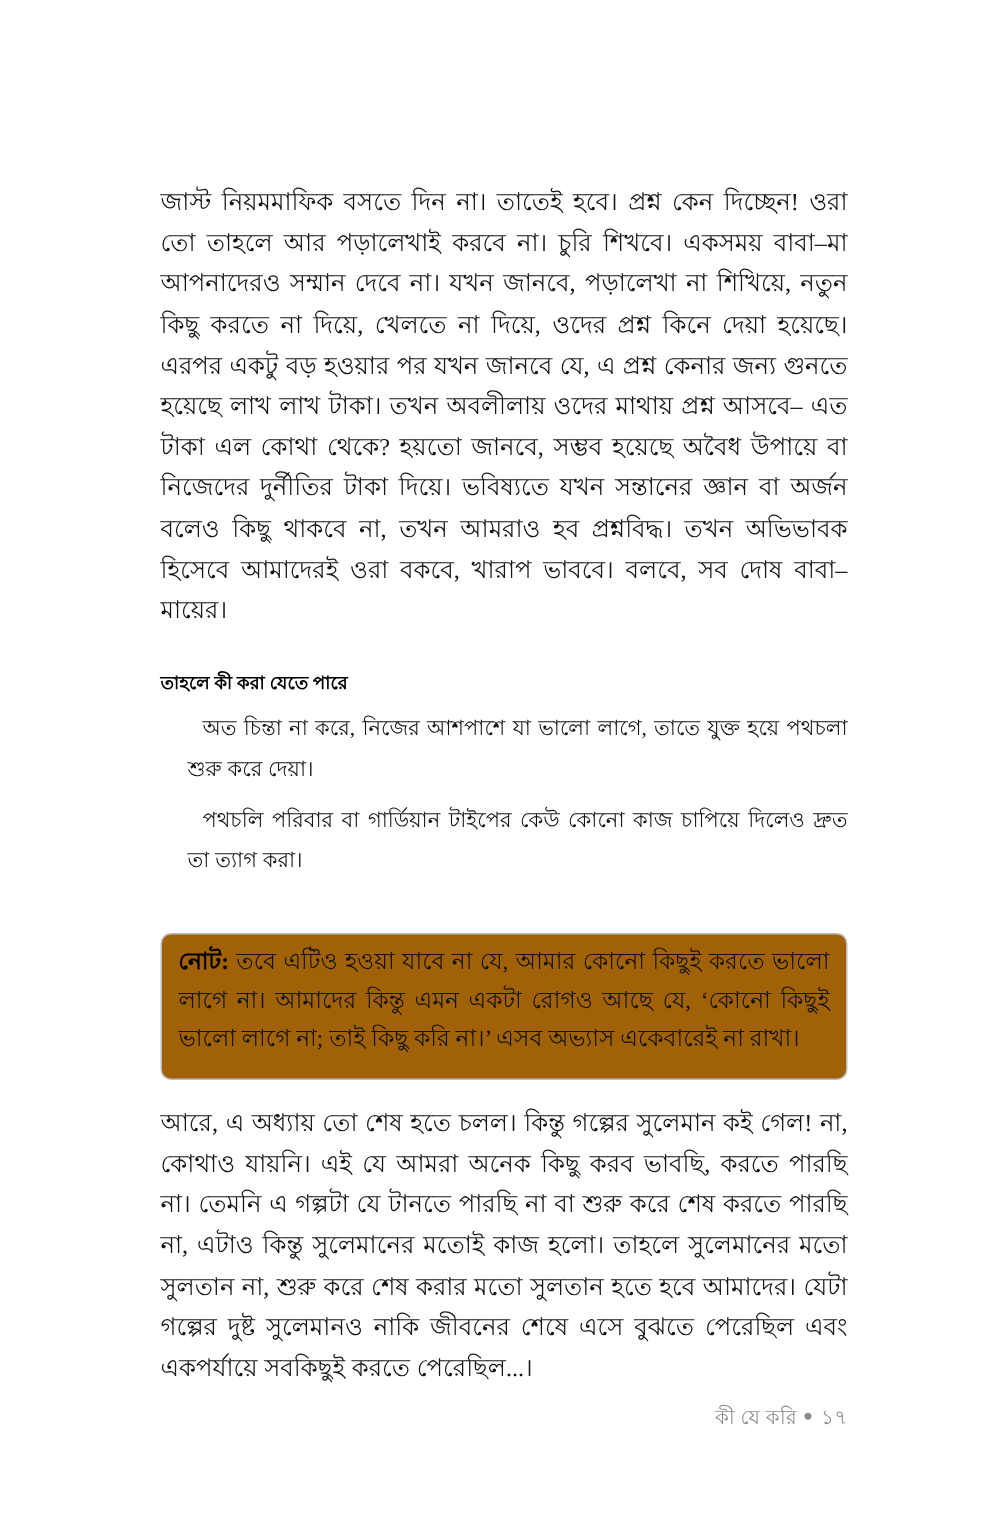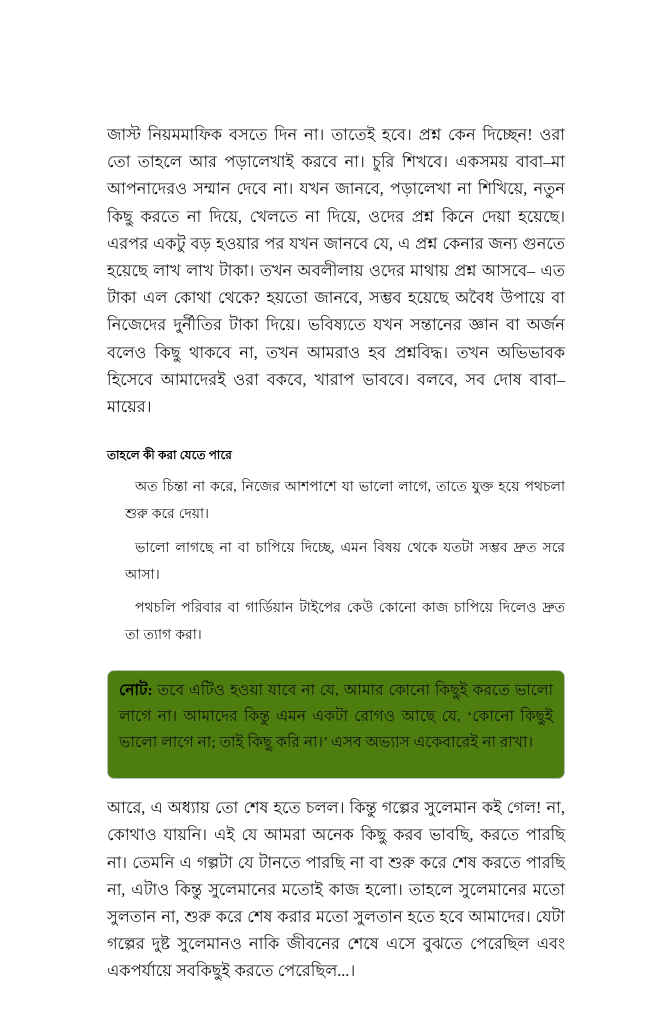--- a/index.html
+++ b/index.html
@@ -71,25 +71,25 @@
     text-indent: 10px;
     color: #141414;
     word-spacing: 0.4px;
   }
   .action-item:last-child {
     margin-bottom: 0;
   }
 
   
   .note-box {
-    margin: 22px 0 16px 0;
+    margin: 34px 0 16px 0;
     border: 1px solid #b9bdc2;
     border-radius: 7px;
-    background: #4d7c0f;
-    padding: 6px 11px 24px 11px;
+    background: #a16207;
+    padding: 6px 11px 13px 11px;
     box-sizing: border-box;
   }
   .note-text {
     font-size: 15.5px;
     line-height: 25.6px;
     text-align: justify;
     text-justify: inter-word;
     margin: 0;
     color: #141414;
   }
@@ -128,26 +128,28 @@
 <div class="page">
 
   <div class="content">
 
     <p class="para">জাস্ট নিয়মমাফিক বসতে দিন না। তাতেই হবে। প্রশ্ন কেন দিচ্ছেন! ওরা তো তাহলে আর পড়ালেখাই করবে না। চুরি শিখবে। একসময় বাবা–মা আপনাদেরও সম্মান দেবে না। যখন জানবে, পড়ালেখা না শিখিয়ে, নতুন কিছু করতে না দিয়ে, খেলতে না দিয়ে, ওদের প্রশ্ন কিনে দেয়া হয়েছে। এরপর একটু বড় হওয়ার পর যখন জানবে যে, এ প্রশ্ন কেনার জন্য গুনতে হয়েছে লাখ লাখ টাকা। তখন অবলীলায় ওদের মাথায় প্রশ্ন আসবে– এত টাকা এল কোথা থেকে? হয়তো জানবে, সম্ভব হয়েছে অবৈধ উপায়ে বা নিজেদের দুর্নীতির টাকা দিয়ে। ভবিষ্যতে যখন সন্তানের জ্ঞান বা অর্জন বলেও কিছু থাকবে না, তখন আমরাও হব প্রশ্নবিদ্ধ। তখন অভিভাবক হিসেবে আমাদেরই ওরা বকবে, খারাপ ভাববে। বলবে, সব দোষ বাবা–মায়ের।</p>
 
     <h2 class="section-heading">তাহলে কী করা যেতে পারে</h2>
 
     <ul class="action-list">
       <li class="action-item">অত চিন্তা না করে, নিজের আশপাশে যা ভালো লাগে, তাতে যুক্ত হয়ে পথচলা শুরু করে দেয়া।</li>
-      <li class="action-item">ভালো লাগছে না বা চাপিয়ে দিচ্ছে, এমন বিষয় থেকে যতটা সম্ভব দ্রুত সরে আসা।</li>
       <li class="action-item">পথচলি পরিবার বা গার্ডিয়ান টাইপের কেউ কোনো কাজ চাপিয়ে দিলেও দ্রুত তা ত্যাগ করা।</li>
     </ul>
 
     <div class="note-box">
       <p class="note-text"><span class="note-label">নোট:</span><span> তবে এটিও হওয়া যাবে না যে, আমার কোনো কিছুই করতে ভালো লাগে না। আমাদের কিন্তু এমন একটা রোগও আছে যে, ‘কোনো কিছুই ভালো লাগে না; তাই কিছু করি না।’ এসব অভ্যাস একেবারেই না রাখা।</span></p>
     </div>
 
     <p class="para">আরে, এ অধ্যায় তো শেষ হতে চলল। কিন্তু গল্পের সুলেমান কই গেল! না, কোথাও যায়নি। এই যে আমরা অনেক কিছু করব ভাবছি, করতে পারছি না। তেমনি এ গল্পটা যে টানতে পারছি না বা শুরু করে শেষ করতে পারছি না, এটাও কিন্তু সুলেমানের মতোই কাজ হলো। তাহলে সুলেমানের মতো সুলতান না, শুরু করে শেষ করার মতো সুলতান হতে হবে আমাদের। যেটা গল্পের দুষ্ট সুলেমানও নাকি জীবনের শেষে এসে বুঝতে পেরেছিল এবং একপর্যায়ে সবকিছুই করতে পেরেছিল...।</p>
 
   </div>
 
+  <div class="footer">
+    <span class="footer-title">কী যে করি</span><span class="footer-dot">●</span><span class="footer-pageno">১৭</span>
+  </div>
 
 </div>
 
 </body></html>

